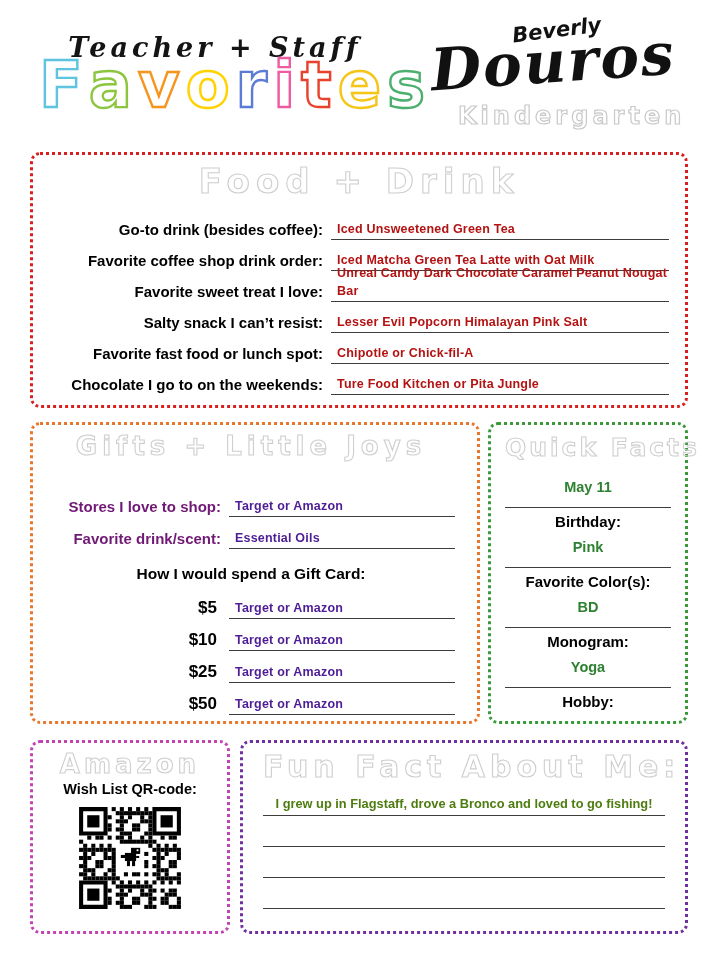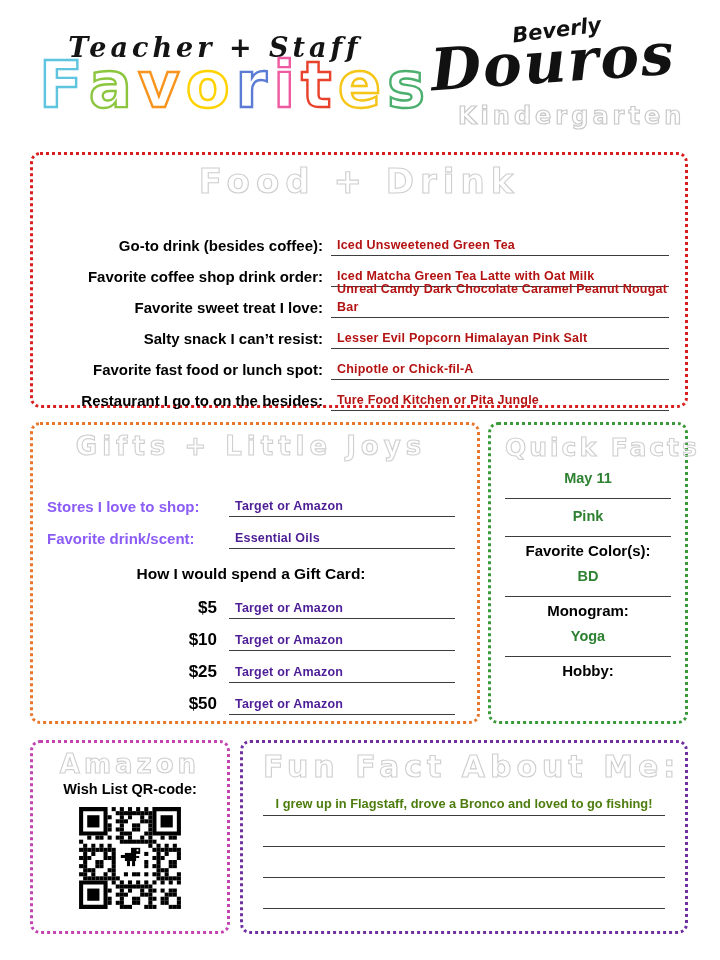--- a/index.html
+++ b/index.html
@@ -23,39 +23,39 @@
     font-family:"DejaVu Sans", sans-serif; font-weight:700; font-size:24px; letter-spacing:4px;
     color:transparent; -webkit-text-stroke:1.2px #c9c9c9; white-space:nowrap; }
 
   
   .box { position:absolute; border-radius:10px; background:#fff; }
   .box-title { text-align:center; font-family:"DejaVu Sans", sans-serif; font-weight:700;
     color:transparent; -webkit-text-stroke:1.1px #cfcfcf; white-space:nowrap; }
 
   
   #food-box { left:30px; top:152px; width:658px; height:256px; border:3px dotted #d81e1e; padding:6px 16px 0 16px; }
-  #food-box .box-title { font-size:34px; letter-spacing:6px; margin-bottom:24px; }
+  #food-box .box-title { font-size:34px; letter-spacing:6px; margin-bottom:8px; }
   .f-row { display:flex; align-items:flex-end; height:31px; }
   .f-label { width:282px; text-align:right; padding-right:8px; font-weight:700; font-size:15px; color:#000; padding-bottom:2px; }
   .f-line { flex:1; border-bottom:1.5px solid #3d3d3d; padding:0 0 2px 6px; }
   .f-answer { font-weight:700; font-size:12.5px; letter-spacing:.2px; color:#b31312; }
 
   
   #gifts-box { left:30px; top:422px; width:450px; height:302px; border:3px dotted #e8772e; padding:6px 22px 0 14px; }
   #gifts-box .box-title { font-size:26px; letter-spacing:5px; margin-bottom:24px; }
   .g-row { display:flex; align-items:flex-end; height:32px; }
-  .g-label { width:182px; padding-right:8px; font-weight:700; font-size:15px; color:#8b5cf6; padding-bottom:2px; }
+  .g-label { width:182px; text-align:right; padding-right:8px; font-weight:700; font-size:15px; color:#701a75; padding-bottom:2px; }
   .g-line { flex:1; border-bottom:1.5px solid #3d3d3d; padding:0 0 2px 6px; }
   .g-answer { font-weight:700; font-size:12.5px; letter-spacing:.2px; color:#4c1d95;text-align:right; }
   .gc-heading { text-align:center; font-weight:700; font-size:15.5px; color:#000; margin:16px 0 4px 0; }
   .gc-label { width:182px; text-align:right; padding-right:12px; font-weight:700; font-size:17px; color:#000; padding-bottom:1px; }
 
   
   #facts-box { left:488px; top:422px; width:200px; height:302px; border:3px dotted #3a9a3a; padding:8px 14px 0 14px; }
-  #facts-box .box-title { font-size:25px; letter-spacing:3px; margin-bottom:8px; }
+  #facts-box .box-title { font-size:25px; letter-spacing:3px; margin-bottom:17px; }
   .qf-group { margin-bottom:9px; }
   .qf-answer { text-align:center; font-weight:700; font-size:14.5px; color:#2f8132;
     border-bottom:1.5px solid #3d3d3d; padding-bottom:12px; }
   .qf-label { text-align:center; font-weight:700; font-size:15px; color:#000; margin-top:5px; }
 
   
   #amazon-box { left:30px; top:740px; width:200px; height:194px; border:3px dotted #c243b2; padding:6px 10px 0 10px; text-align:center; }
   #amazon-box .box-title { font-size:26px; letter-spacing:4px; margin-bottom:2px; }
   .qr-label { font-weight:700; font-size:14.5px; color:#000; margin-bottom:6px; }
   .qr-wrap { display:flex; justify-content:center; }
@@ -99,21 +99,21 @@
     </div>
     <div class="f-row">
       <div class="f-label">Salty snack I can’t resist:</div>
       <div class="f-line"><span class="f-answer">Lesser Evil Popcorn Himalayan Pink Salt</span></div>
     </div>
     <div class="f-row">
       <div class="f-label">Favorite fast food or lunch spot:</div>
       <div class="f-line"><span class="f-answer">Chipotle or Chick-fil-A</span></div>
     </div>
     <div class="f-row">
-      <div class="f-label">Restaurant I go to on the besides:</div>
+      <div class="f-label">Chocolate I go to on the weekends:</div>
       <div class="f-line"><span class="f-answer">Ture Food Kitchen or Pita Jungle</span></div>
     </div>
   </div>
 
   <div class="box" id="gifts-box">
     <div class="box-title">Gifts + Little Joys</div>
 
     <div class="g-row">
       <div class="g-label">Stores I love to shop:</div>
       <div class="g-line"><span class="g-answer">Target or Amazon</span></div>
@@ -141,20 +141,21 @@
       <div class="gc-label">$50</div>
       <div class="g-line"><span class="g-answer">Target or Amazon</span></div>
     </div>
   </div>
 
   <div class="box" id="facts-box">
     <div class="box-title">Quick Facts</div>
 
     <div class="qf-group">
       <div class="qf-answer">May 11</div>
+      <div class="qf-label">Birthday:</div>
     </div>
     <div class="qf-group">
       <div class="qf-answer">Pink</div>
       <div class="qf-label">Favorite Color(s):</div>
     </div>
     <div class="qf-group">
       <div class="qf-answer">BD</div>
       <div class="qf-label">Monogram:</div>
     </div>
     <div class="qf-group">

